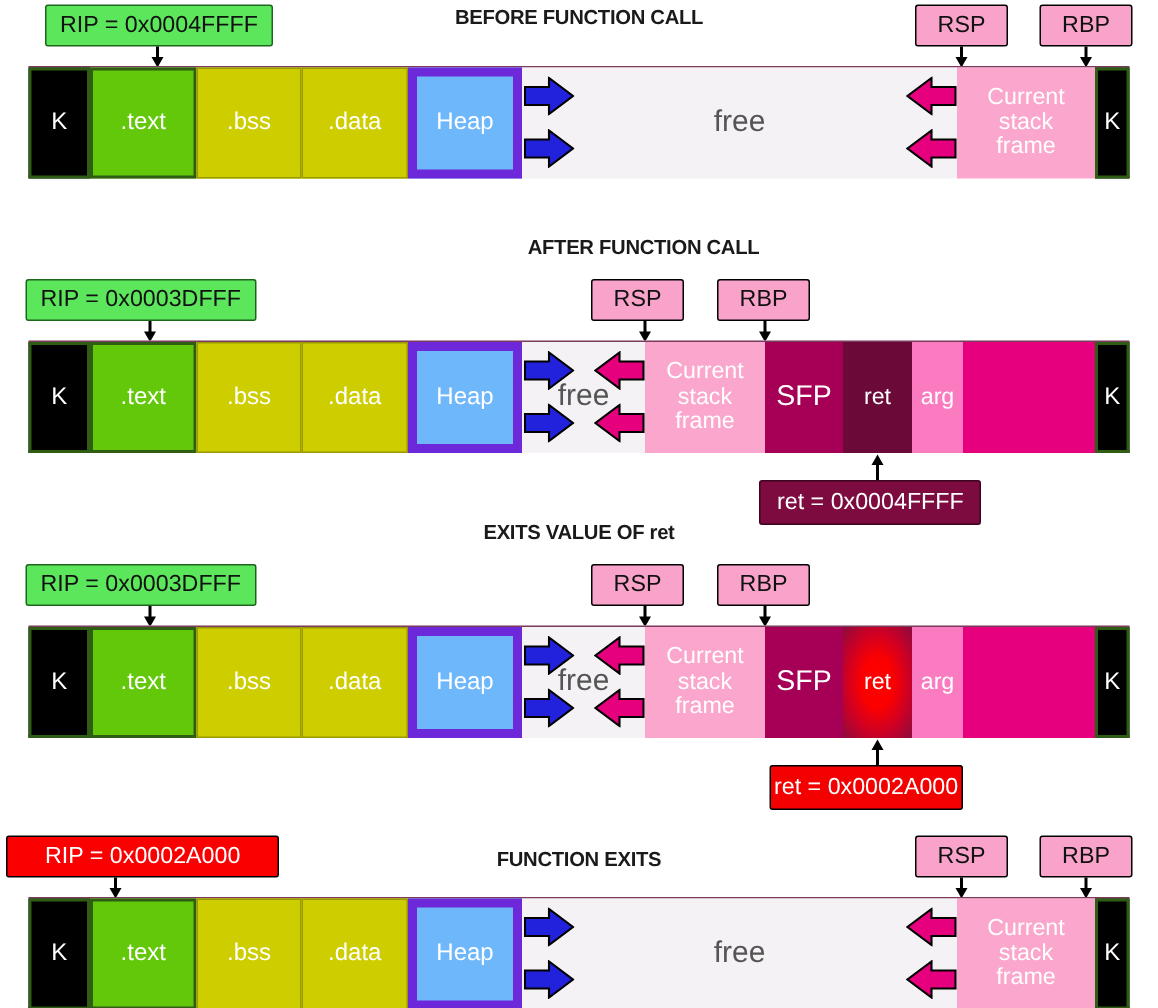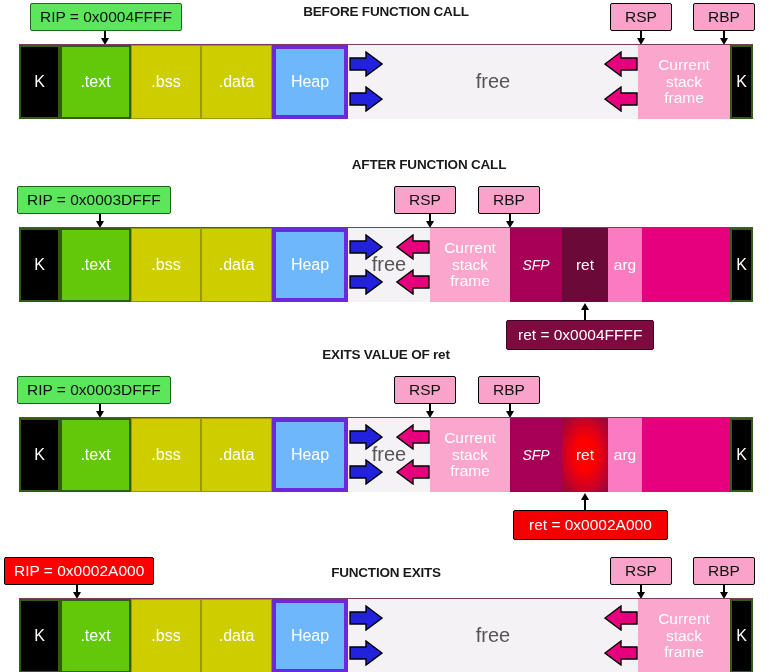--- a/index.html
+++ b/index.html
@@ -53,21 +53,21 @@
     border: 1.6px solid #1c661c;
     color: #111111;
     padding: 0 9px;
   }
   .callout.rip-red {
     height: 28px;
     font-size: 15.5px;
     background: #fb0000;
     border: 1.6px solid #000000;
     color: #ffffff;
-    padding: 0 9px;
+    padding: 0 25px;
   }
   .callout.reg {
     height: 28px;
     width: 62px;
     font-size: 15.5px;
     background: #f9a3cb;
     border: 1.4px solid #000000;
     color: #111111;
   }
   .callout.ret-dark {
@@ -77,21 +77,21 @@
     border: 1.8px solid #3b0520;
     color: #ffffff;
     padding: 0 11px;
   }
   .callout.ret-red {
     height: 30px;
     font-size: 15.5px;
     background: #f30000;
     border: 1.8px solid #000000;
     color: #ffffff;
-    padding: 0 15px;
+    padding: 0 2px;
   }
 
   
   .connector {
     position: absolute;
     width: 10px;
   }
   .connector .shaft {
     position: absolute;
     left: 4px;
@@ -139,24 +139,24 @@
     font-family: "Liberation Sans", sans-serif;
     font-size: 16px;
     line-height: 1.06;
     white-space: pre-line;
     overflow: hidden;
   }
   .seg.kernel      { background:#000000; border:2.2px solid #2f5d14; }
   .seg.text        { background:#63c80a; border:2.2px solid #2f5d14; }
   .seg.bss,
   .seg.data        { background:#cdcd00; border:1.6px solid #9a9a00;text-align:center; }
-  .seg.heap        { background:#6fb7fb; border:4px solid #6d28d9; }
+  .seg.heap        { background:#6fb7fb; border:6px solid #6d28d9; }
   .seg.free        { background:#f4f2f4; color:#555555; font-size:20px; }
   .seg.stackframe  { background:#fba6cc; font-size:15.5px; }
-  .seg.sfp         { background:#a50055; font-size:14px;font-style:italic; }
+  .seg.sfp         { background:#a50055; font-size:19px; }
   .seg.ret         { background:#6b0a38; font-size:15.5px; }
   .seg.ret-hot     { background:radial-gradient(ellipse at 50% 50%, #ff0000 0%, #fb0000 32%, #cb0026 66%, #8c0b3e 100%); font-size:15.5px; }
   .seg.arg         { background:#fb7bc0; font-size:15.5px; }
   .seg.stackrest   { background:#e6007e; }
 
   
   .growarrow { position: absolute; }
 </style>
 </head>
 <body>

